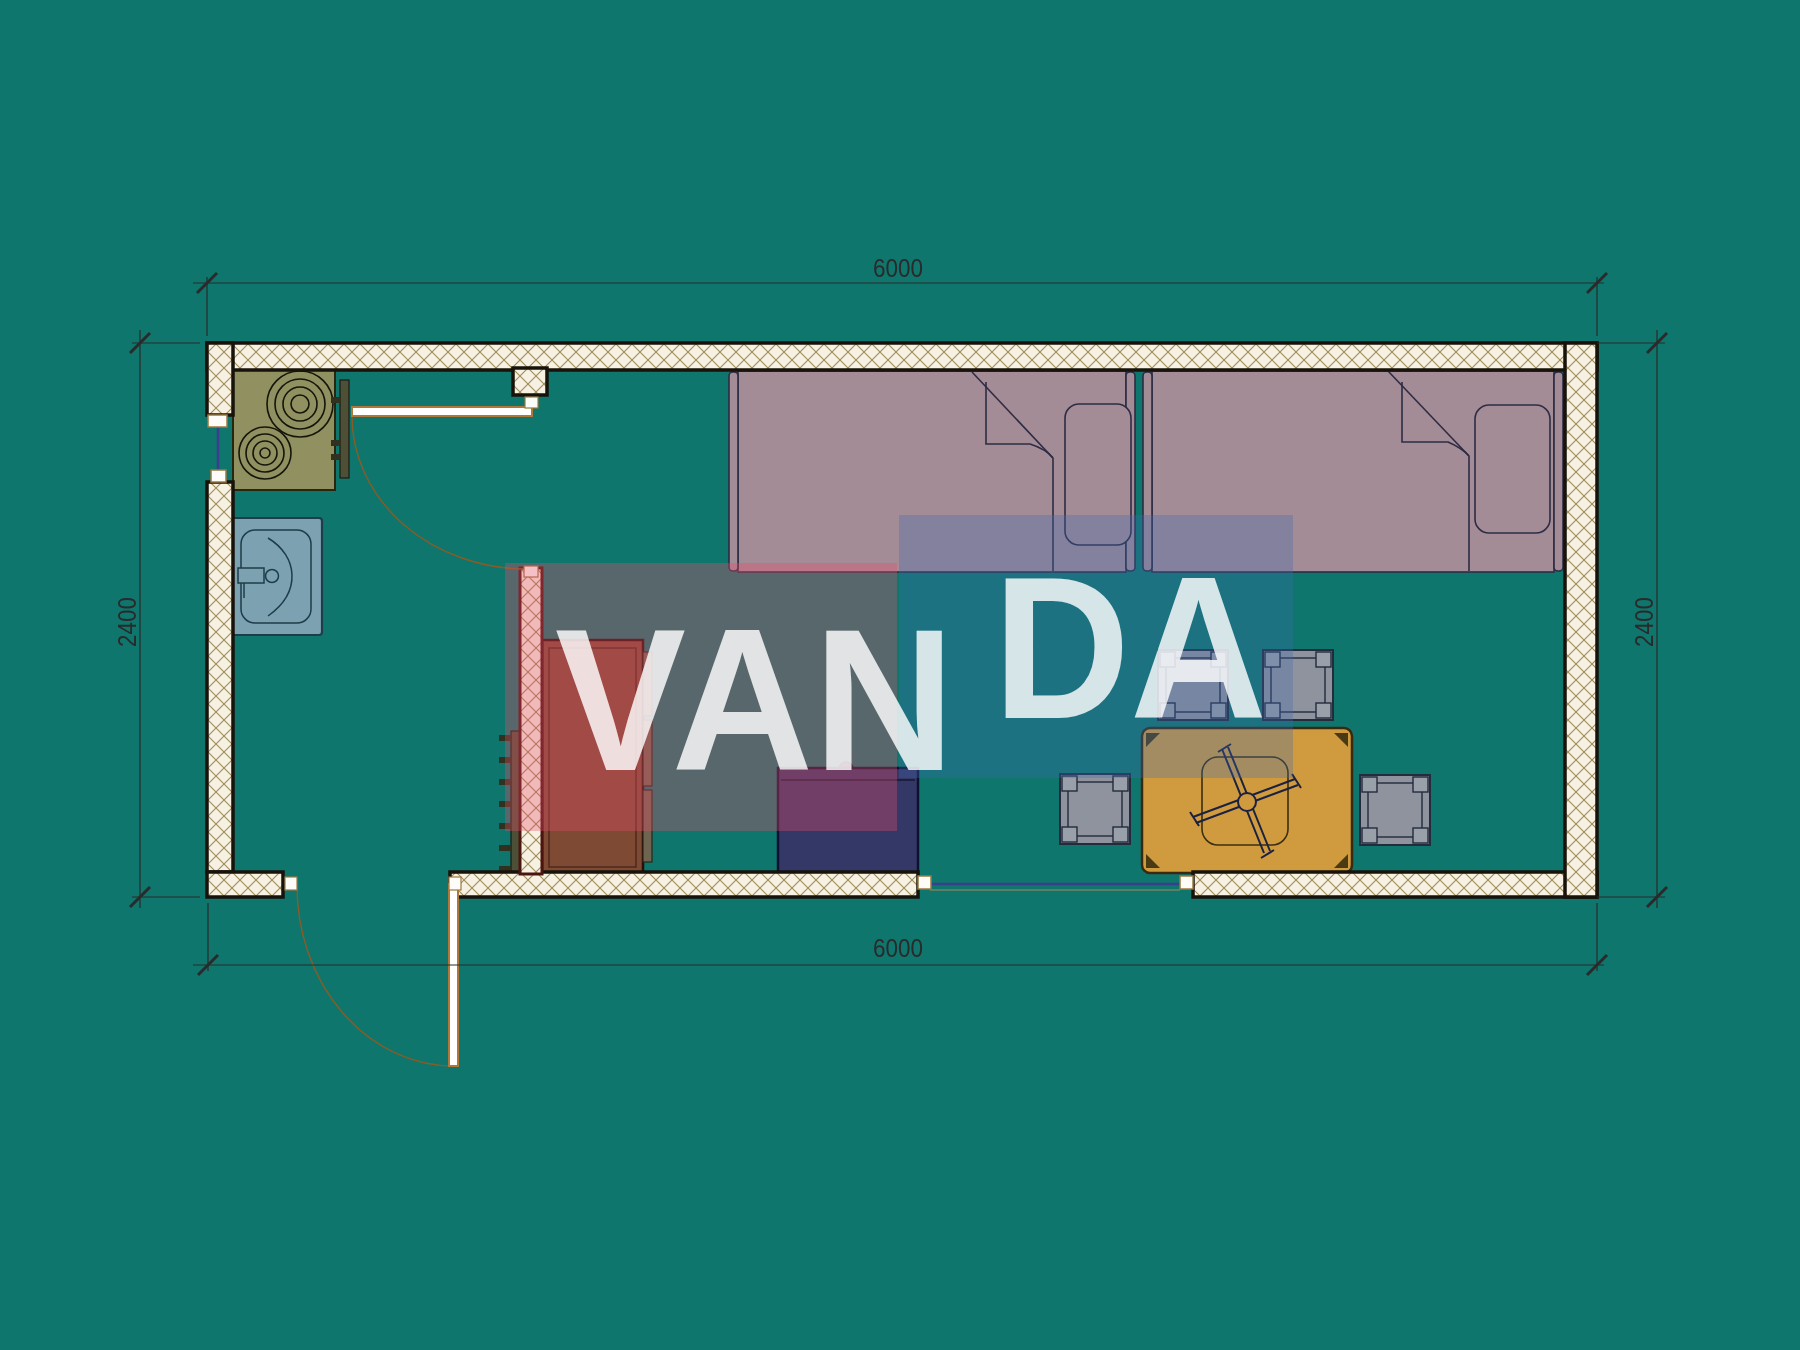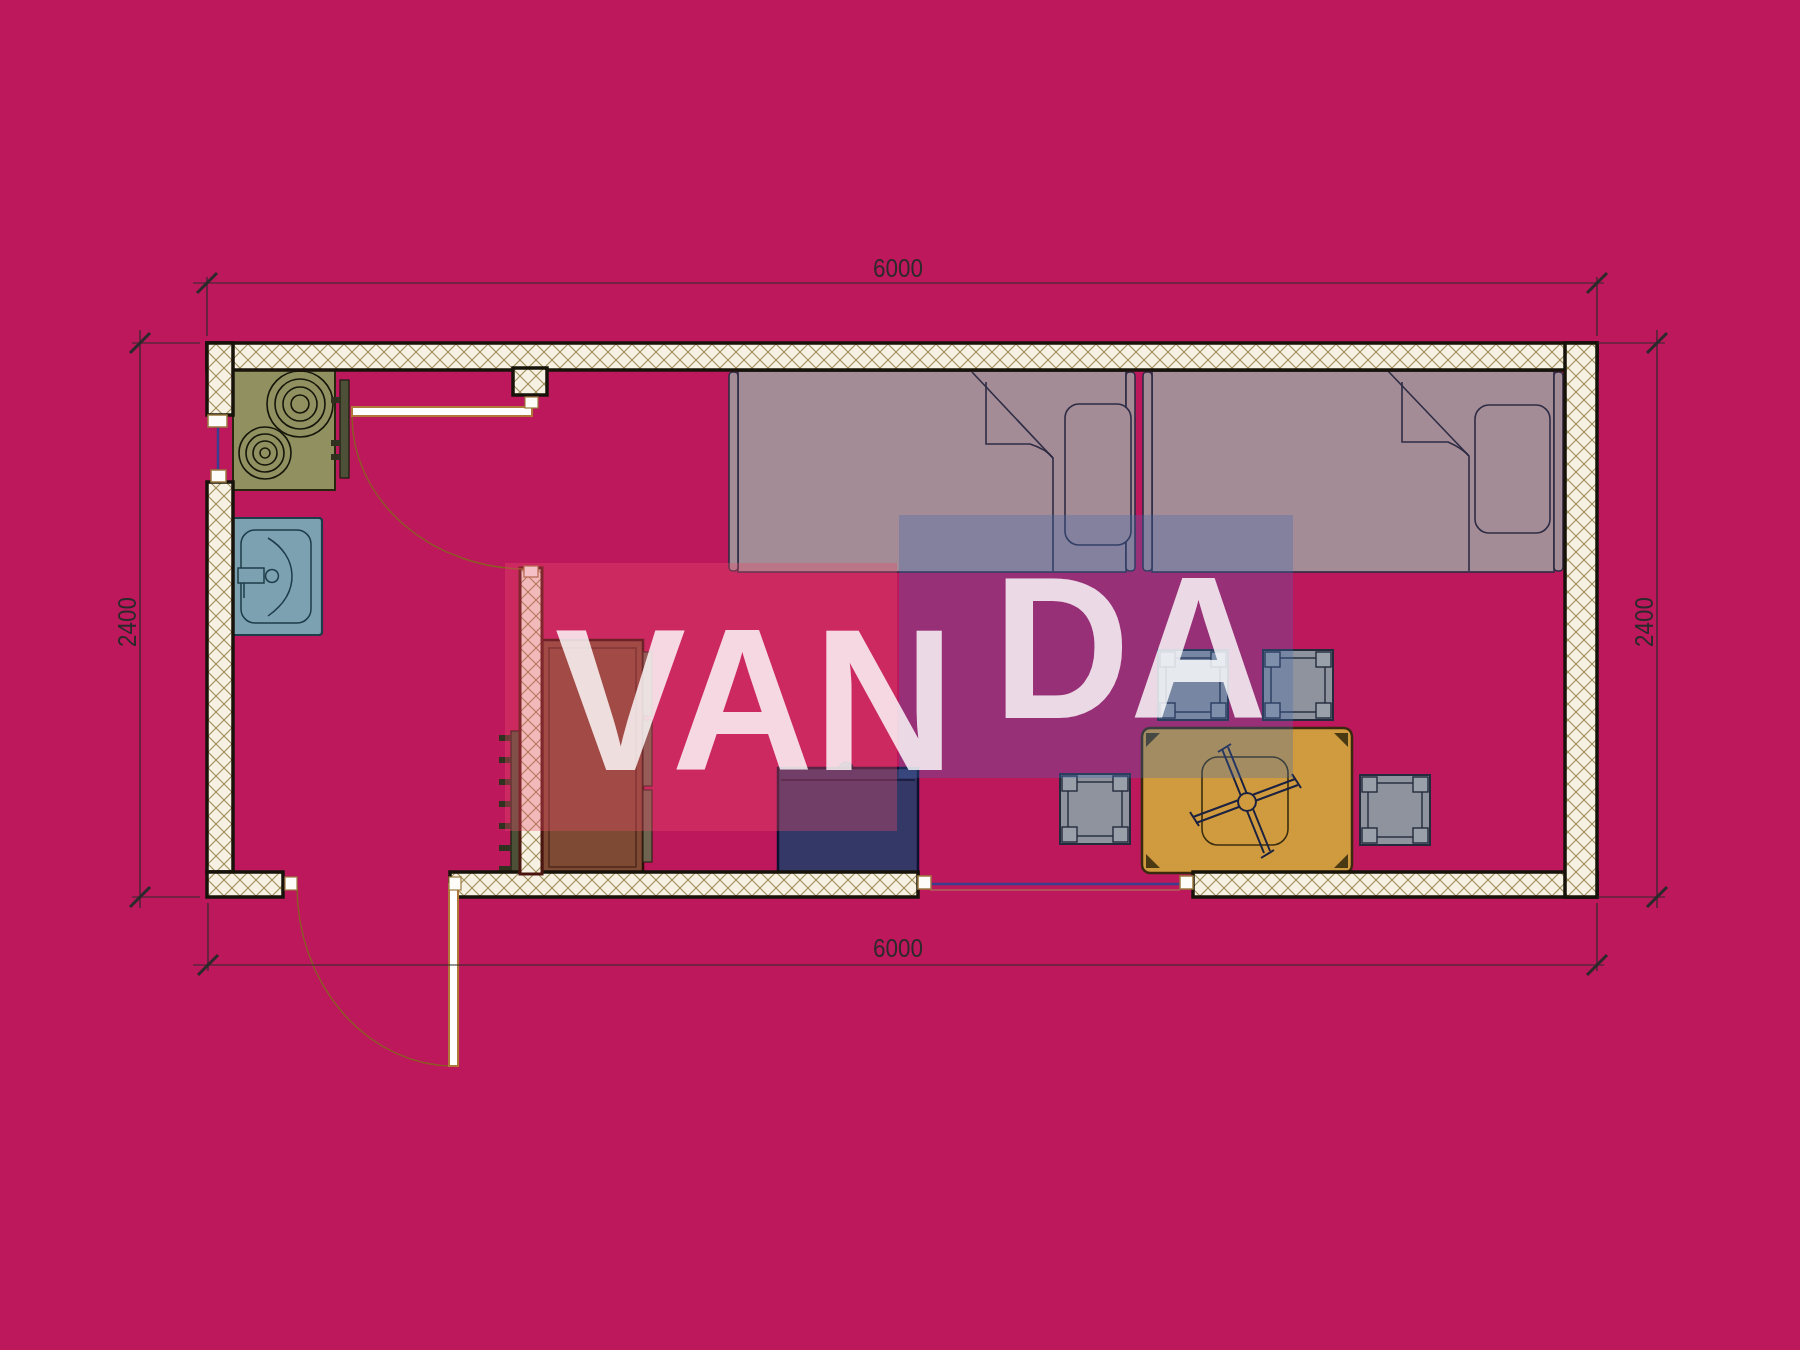--- a/index.html
+++ b/index.html
@@ -1,16 +1,16 @@
 <!DOCTYPE html>
 <html><head>
 <meta charset="utf-8">
 <style>
   html,body{margin:0;padding:0;background:#ffffff;}
-  .canvas{position:relative;width:1800px;height:1350px;background:#be185d;overflow:hidden;}
+  .canvas{position:relative;width:1800px;height:1350px;background:#0f766e;overflow:hidden;}
   svg{display:block;}
   .dim-text{font-family:"Liberation Sans",sans-serif;font-size:25px;fill:#2a2a2a;}
   .wm-text{font-family:"Liberation Sans",sans-serif;font-weight:bold;}
 </style>
 </head>
 <body>
 
 <div class="canvas">
 <svg viewBox="0 0 1800 1350" width="1800" height="1350">
   <defs>

